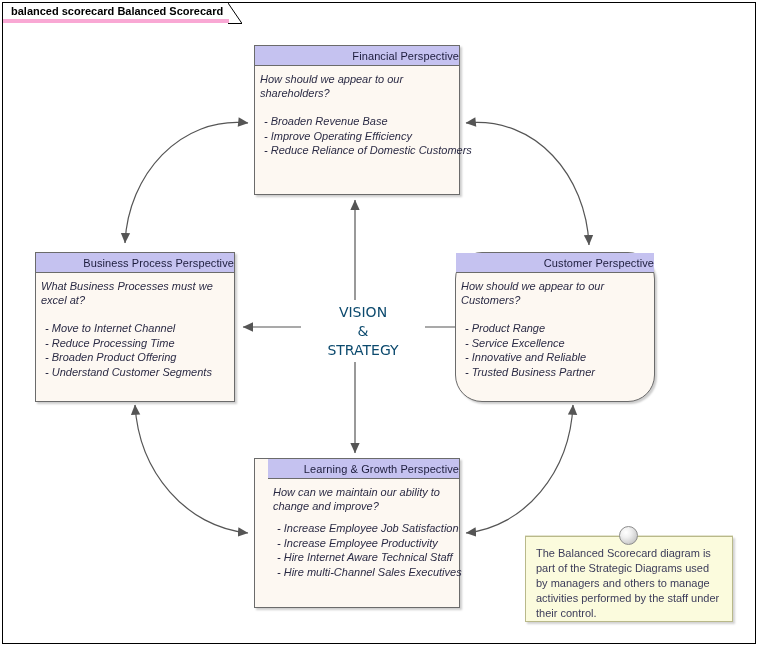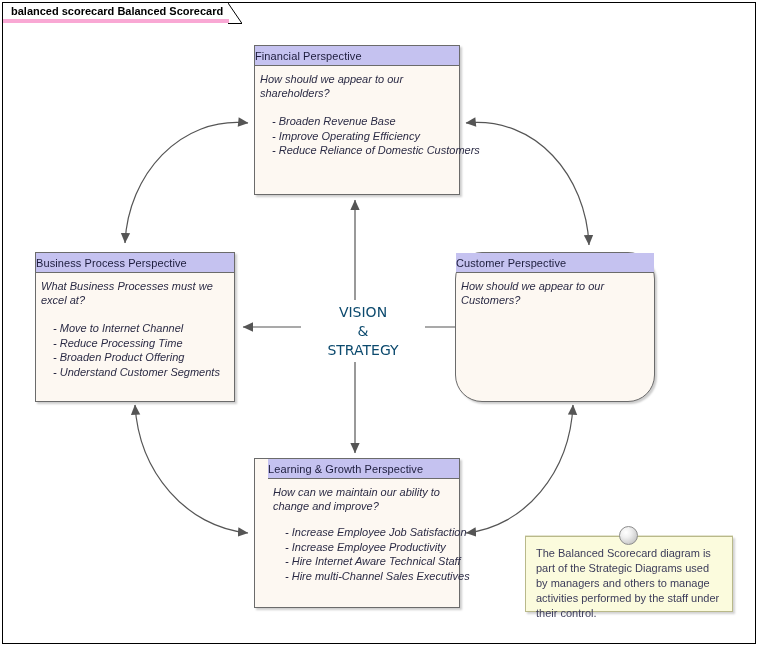--- a/index.html
+++ b/index.html
@@ -73,37 +73,37 @@
     border: 1px solid #6b6b6b;
     box-shadow: 2px 2px 2px rgba(0,0,0,0.20);
     z-index: 10;
   }
   .persp-header {
     height: 19px;
     background: #c5c2f0;
     border-bottom: 1px solid #6b6b6b;
     display: flex;
     align-items: center;
-    justify-content: flex-start;
+    justify-content: flex-end;
     font-size: 11px;
     color: #1c1c3c;
     letter-spacing: 0.1px;
   }
   .persp-body {
     padding: 6px 5px 4px 5px;
     font-size: 11px;
     color: #2b2b45;
     line-height: 14px;
     font-style: italic;
   }
   .persp-question {
     margin-bottom: 14px;
   }
   .persp-list {
-    margin: 12px;
+    margin: 4px;
     padding: 0;
     list-style: none;
   }
   .persp-list li {
     line-height: 14.5px;
     white-space: nowrap;
   }
 
   
   #vision-label {
@@ -233,20 +233,26 @@
       </ul>
     </div>
   </div>
 
   <div class="persp-box" style="left:455px; top:252px; width:200px; height:150px;border-radius:27px;">
     <div class="persp-header">
       <span>Customer Perspective</span>
     </div>
     <div class="persp-body">
       <div class="persp-question">How should we appear to our Customers?</div>
+      <ul class="persp-list">
+        <li>- Product Range</li>
+        <li>- Service Excellence</li>
+        <li>- Innovative and Reliable</li>
+        <li>- Trusted Business Partner</li>
+      </ul>
     </div>
   </div>
 
   <div class="persp-box" style="left:254px; top:458px; width:206px; height:150px;padding-left:13px;">
     <div class="persp-header">
       <span>Learning &amp; Growth Perspective</span>
     </div>
     <div class="persp-body">
       <div class="persp-question" style="margin-bottom:8px;">How can we maintain our ability to change and improve?</div>
       <ul class="persp-list">
@@ -257,18 +263,18 @@
       </ul>
     </div>
   </div>
 
   <div id="vision-label" style="left:301px; top:301px; width:108px;">
     <div>VISION</div>
     <div>&amp;</div>
     <div>STRATEGY</div>
   </div>
 
-  <div id="note-box" style="left:525px; top:536px; width:208px; height:76px;">
+  <div id="note-box" style="left:525px; top:536px; width:208px; height:86px;">
     <span>The Balanced Scorecard diagram is part of the Strategic Diagrams used by managers and others to manage activities performed by the staff under their control.</span>
   </div>
   <div id="note-anchor" style="left:619px; top:526px;"></div>
 
 </div>
 
 </body></html>

